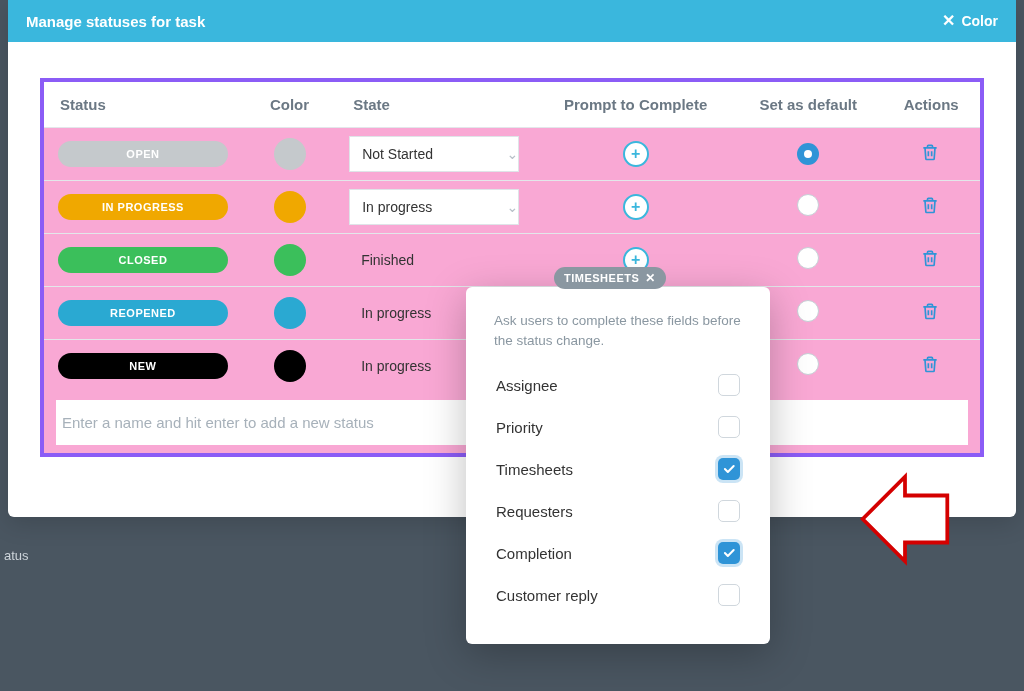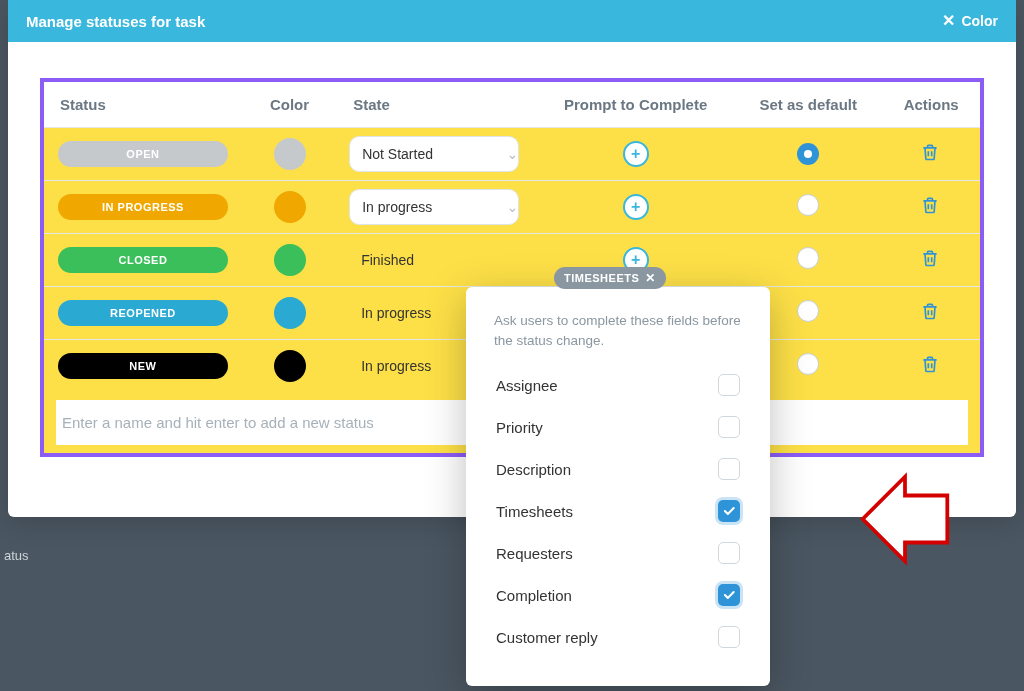--- a/index.html
+++ b/index.html
@@ -21,35 +21,35 @@
     width: 100%; border-collapse: collapse; border: 4px solid #8b5cf6;
     border-radius: 6px; overflow: visible; margin-top: 8px;
   }
   table.statuses th {
     text-align: left; font-weight: 600; color: #6b7884; font-size: 15px;
     padding: 14px 16px; border-bottom: 1px solid #e3e7ea; background: #fff;
   }
   table.statuses th.center { text-align: center; }
   table.statuses td {
     padding: 8px 12px; border-bottom: 1px solid #e3e7ea; vertical-align: middle;
-    background: #fde047;
+    background: #f9a8d4;
   }
   table.statuses tr:last-child td { border-bottom: none; }
   .pill {
     display: inline-flex; align-items: center; justify-content: center;
     min-width: 170px; height: 26px; border-radius: 13px;
     color: #fff; font-weight: 700; font-size: 11px; letter-spacing: 0.5px;
     text-transform: uppercase;
   }
   .swatch {
     width: 32px; height: 32px; border-radius: 50%; margin: 0 auto; display: block;
   }
   .state-select {
     display: inline-flex; align-items: center; justify-content: space-between;
-    width: 170px; height: 36px; border: 1px solid #dfe4e8; border-radius: 10px;
+    width: 170px; height: 36px; border: 1px solid #dfe4e8; border-radius: 0;
     padding: 0 0 0 12px; color: #333; font-size: 14px; cursor: pointer; background:#fff;
   }
   .state-select .chev { color: #b7c0c8; }
   .state-plain {
     display: inline-flex; align-items: center;
     height: 36px; padding: 0 12px; color: #333; font-size: 14px;
   }
   .prompt-btn {
     display: inline-flex; align-items: center; justify-content: center;
     width: 26px; height: 26px; border: 2px solid #3ab7dd; border-radius: 50%;
@@ -243,26 +243,20 @@
   
 </span>
       </div>
       <div class="pop-row">
         <span class="lbl">Priority</span>
         <span class="chk">
   
 </span>
       </div>
       <div class="pop-row">
-        <span class="lbl">Description</span>
-        <span class="chk">
-  
-</span>
-      </div>
-      <div class="pop-row">
         <span class="lbl">Timesheets</span>
         <span class="chk checked">
   <svg viewBox="0 0 24 24" width="14" height="14" fill="none" stroke="#fff" stroke-width="3.5" stroke-linecap="round" stroke-linejoin="round">
     <path d="M5 12l5 5L20 7"></path>
   </svg>
 </span>
       </div>
       <div class="pop-row">
         <span class="lbl">Requesters</span>
         <span class="chk">

